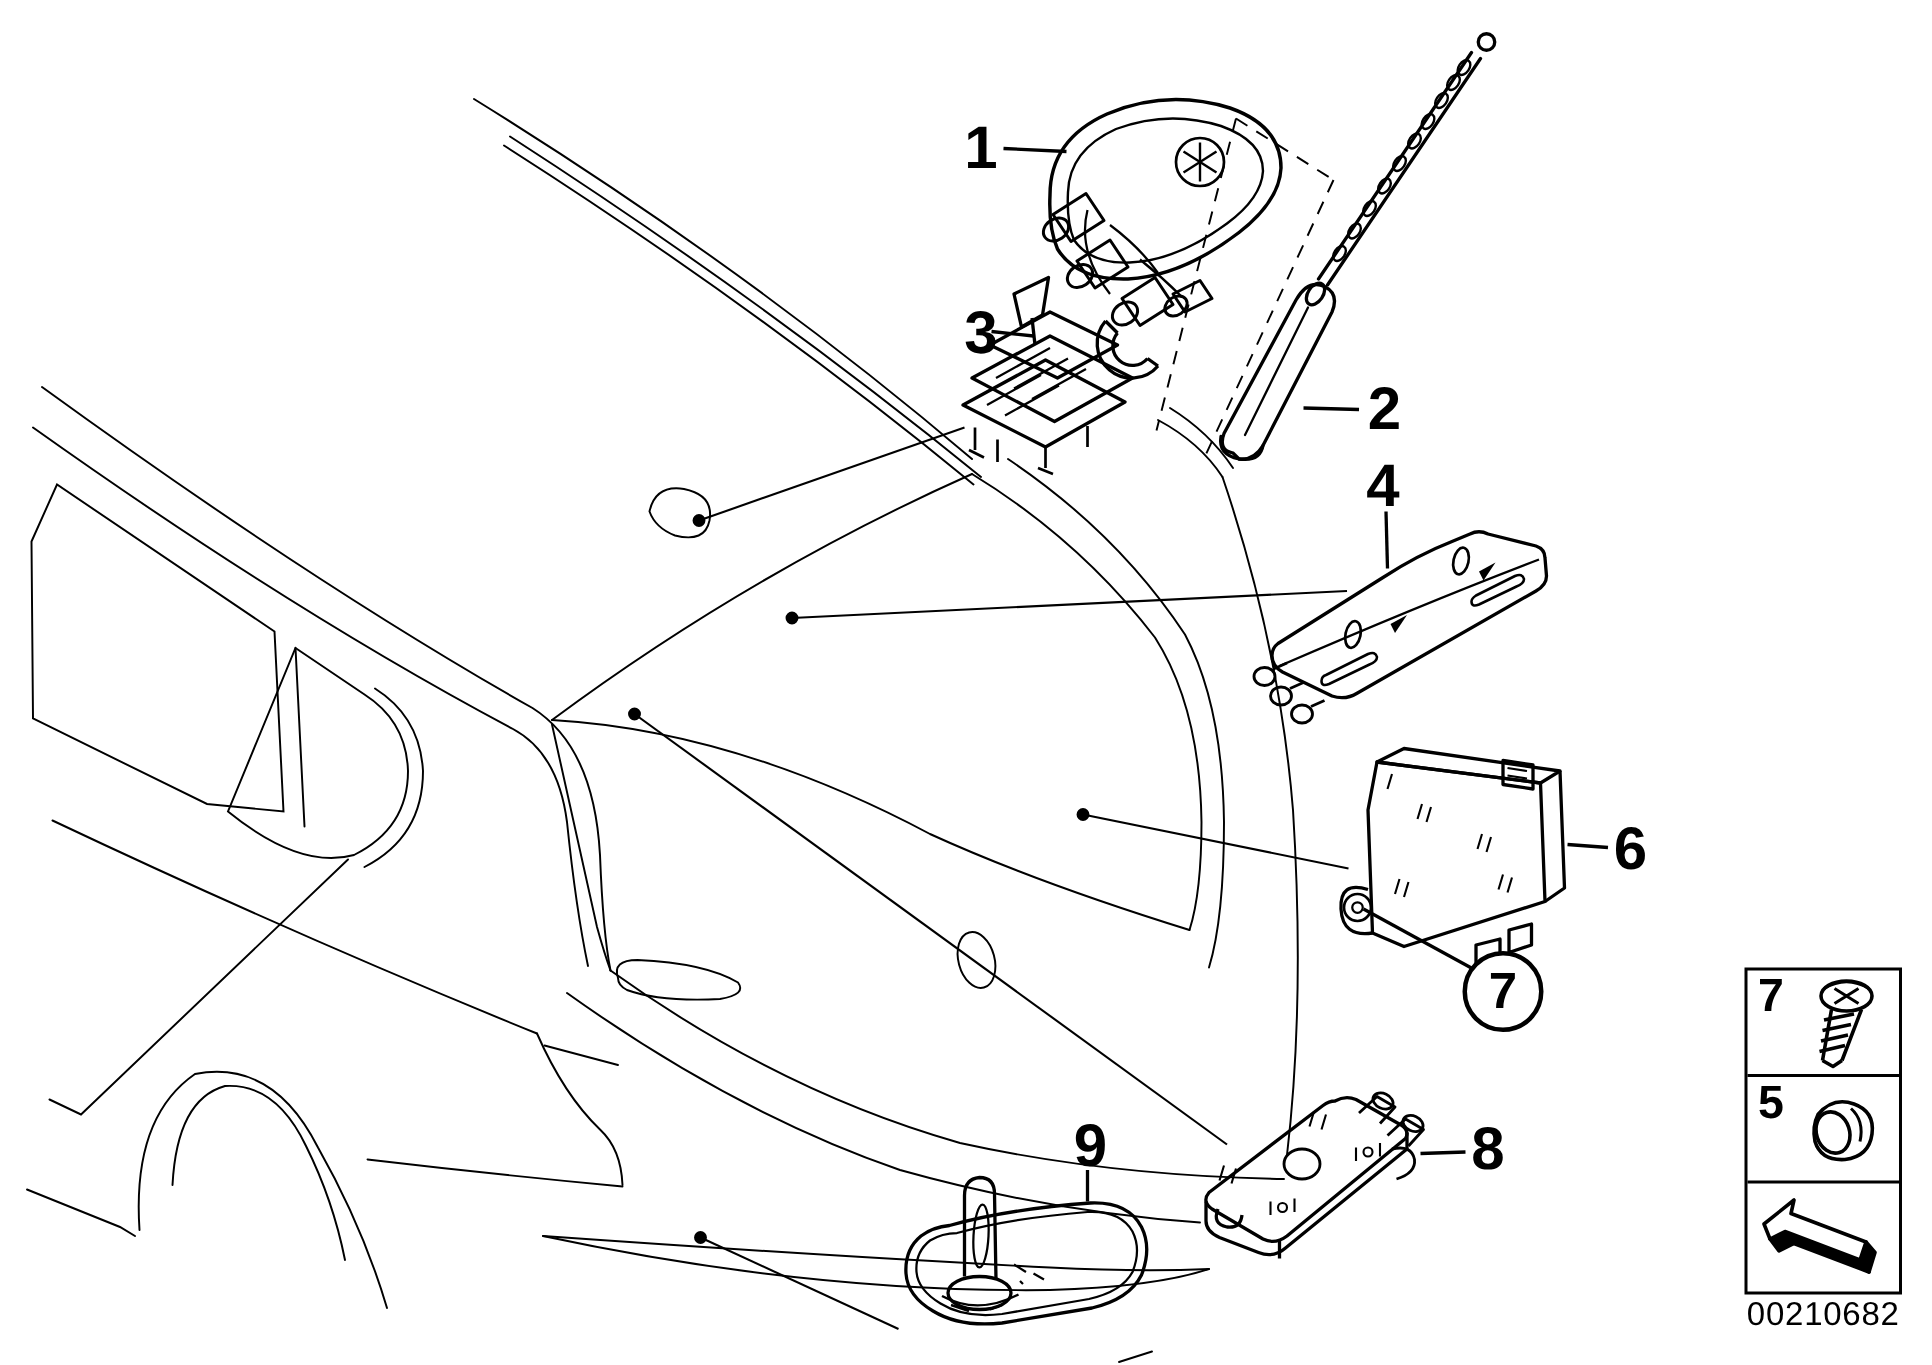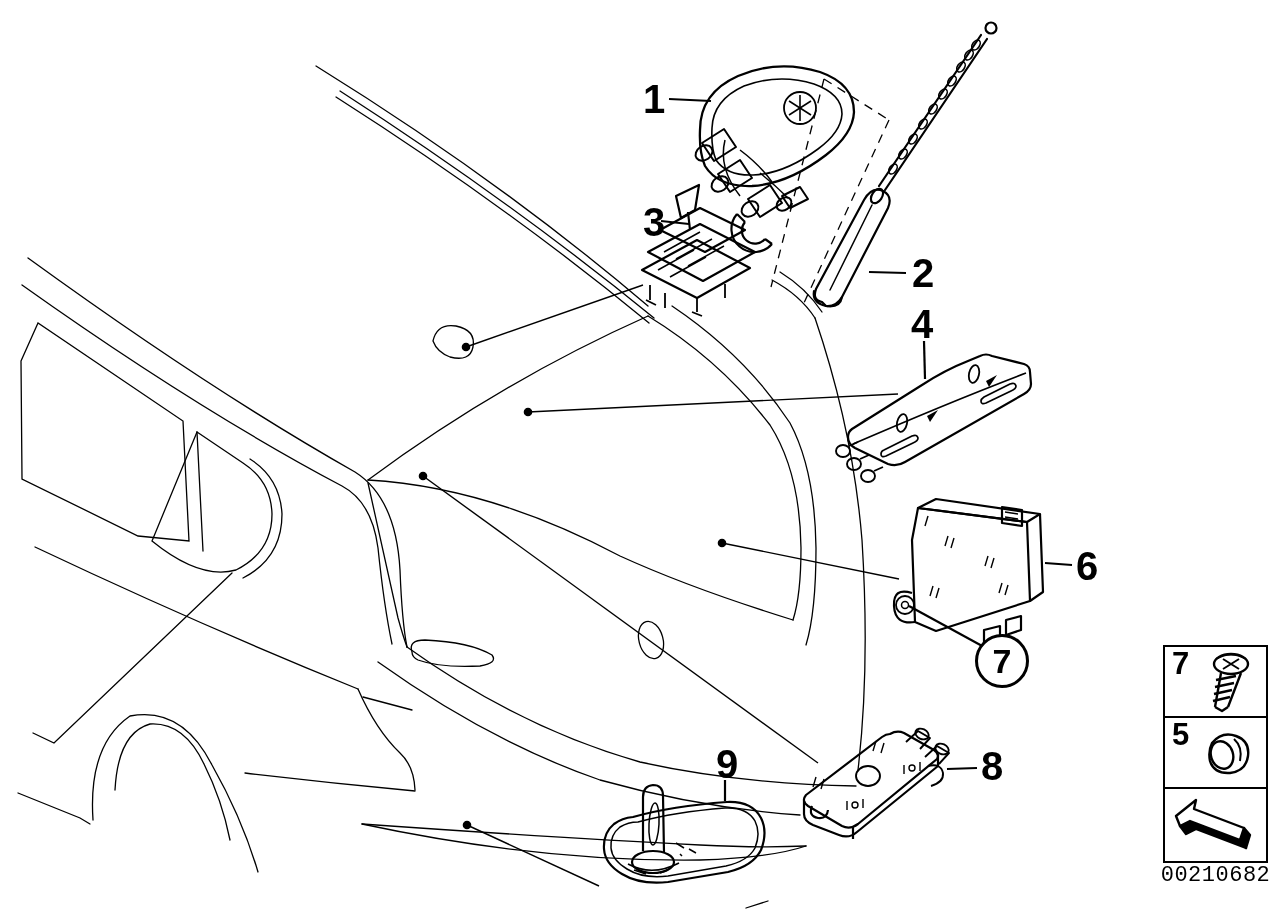--- a/index.html
+++ b/index.html
@@ -9,21 +9,21 @@
   .callout{position:absolute;transform:translate(-50%,-50%);font-weight:bold;font-size:40px;line-height:1;color:#000;user-select:none;}
   .callout.circled{width:48px;height:48px;border:3.5px solid #000;border-radius:50%;display:flex;align-items:center;justify-content:center;font-size:34px;background:#fff;}
   .legend{position:absolute;left:1163px;top:645px;width:105px;height:218px;border:2.5px solid #000;box-sizing:border-box;background:#fff;}
   .legend-row{position:relative;height:71px;box-sizing:border-box;border-bottom:2.5px solid #000;}
   .legend-row:last-child{border-bottom:none;height:70px;}
   .legend-ref{position:absolute;left:7px;top:1px;font-size:31px;font-weight:bold;color:#000;line-height:1;}
   .legend-icon{position:absolute;}
   .icon-screw{right:8px;top:4px;}
   .icon-grommet{right:10px;top:11px;}
   .icon-arrow{left:7px;top:7px;}
-  .docnum{position:absolute;left:1158px;top:863px;width:115px;text-align:center;font-size:22px;color:#000;letter-spacing:.5px;font-family:Liberation Mono, monospace;}
+  .docnum{position:absolute;left:1158px;top:863px;width:115px;text-align:center;font-size:22px;color:#000;letter-spacing:.5px;}
 </style>
 </head>
 <body>
 
 <div class="canvas">
 
   <svg class="art" width="1288" height="910" viewBox="0 0 1288 910">
 
     <g fill="none" stroke="#000" stroke-width="1.3" stroke-linecap="round">
 

